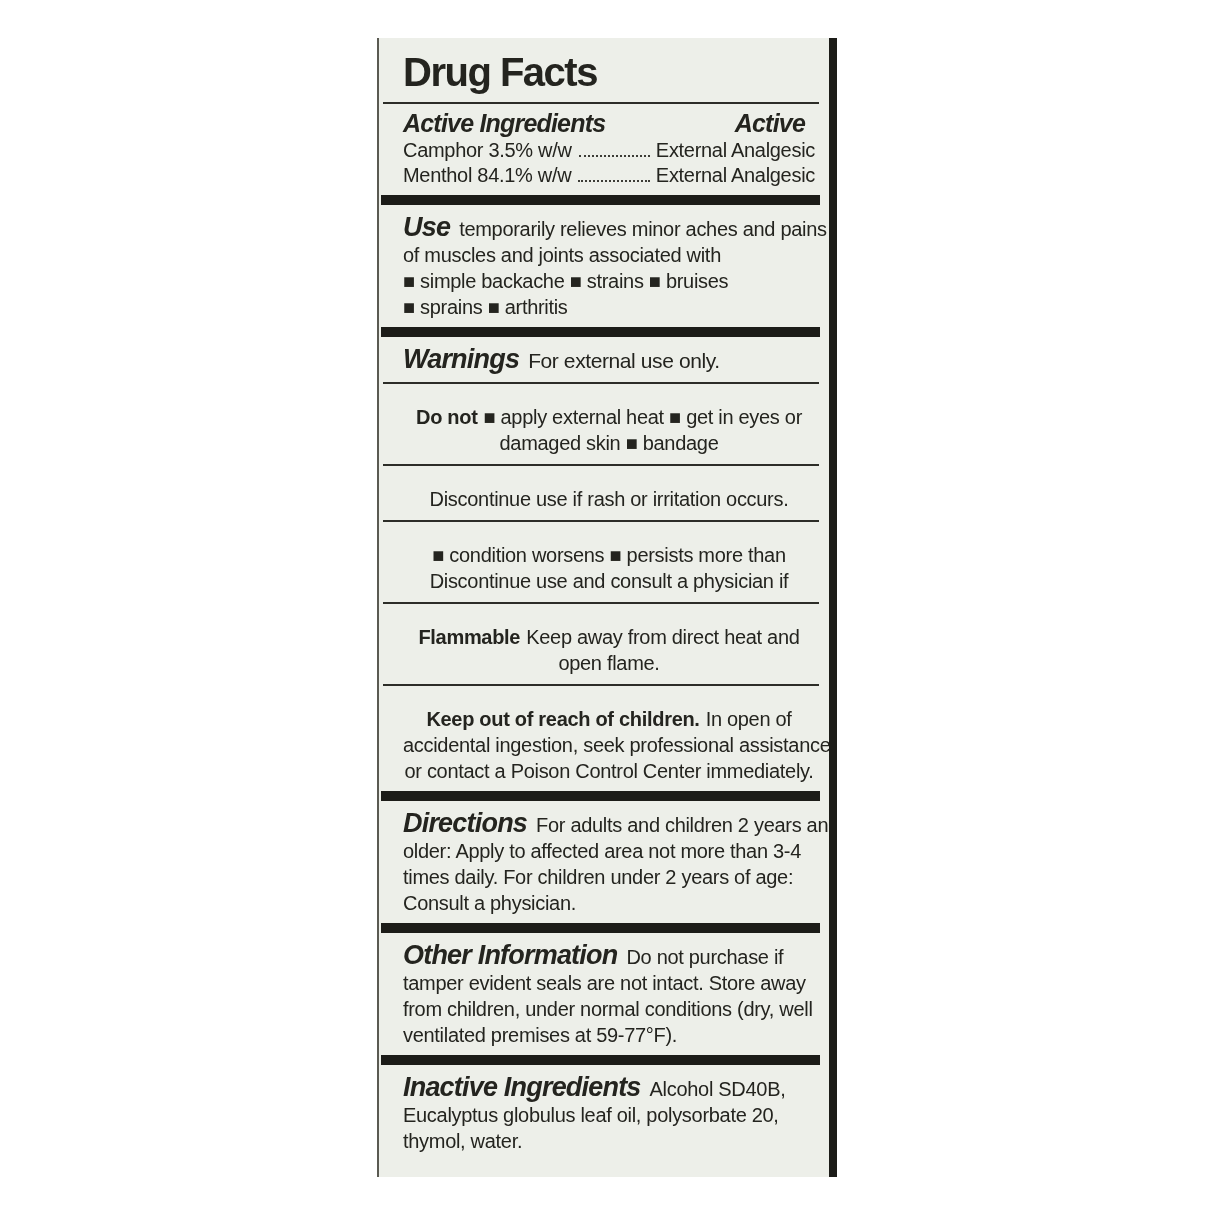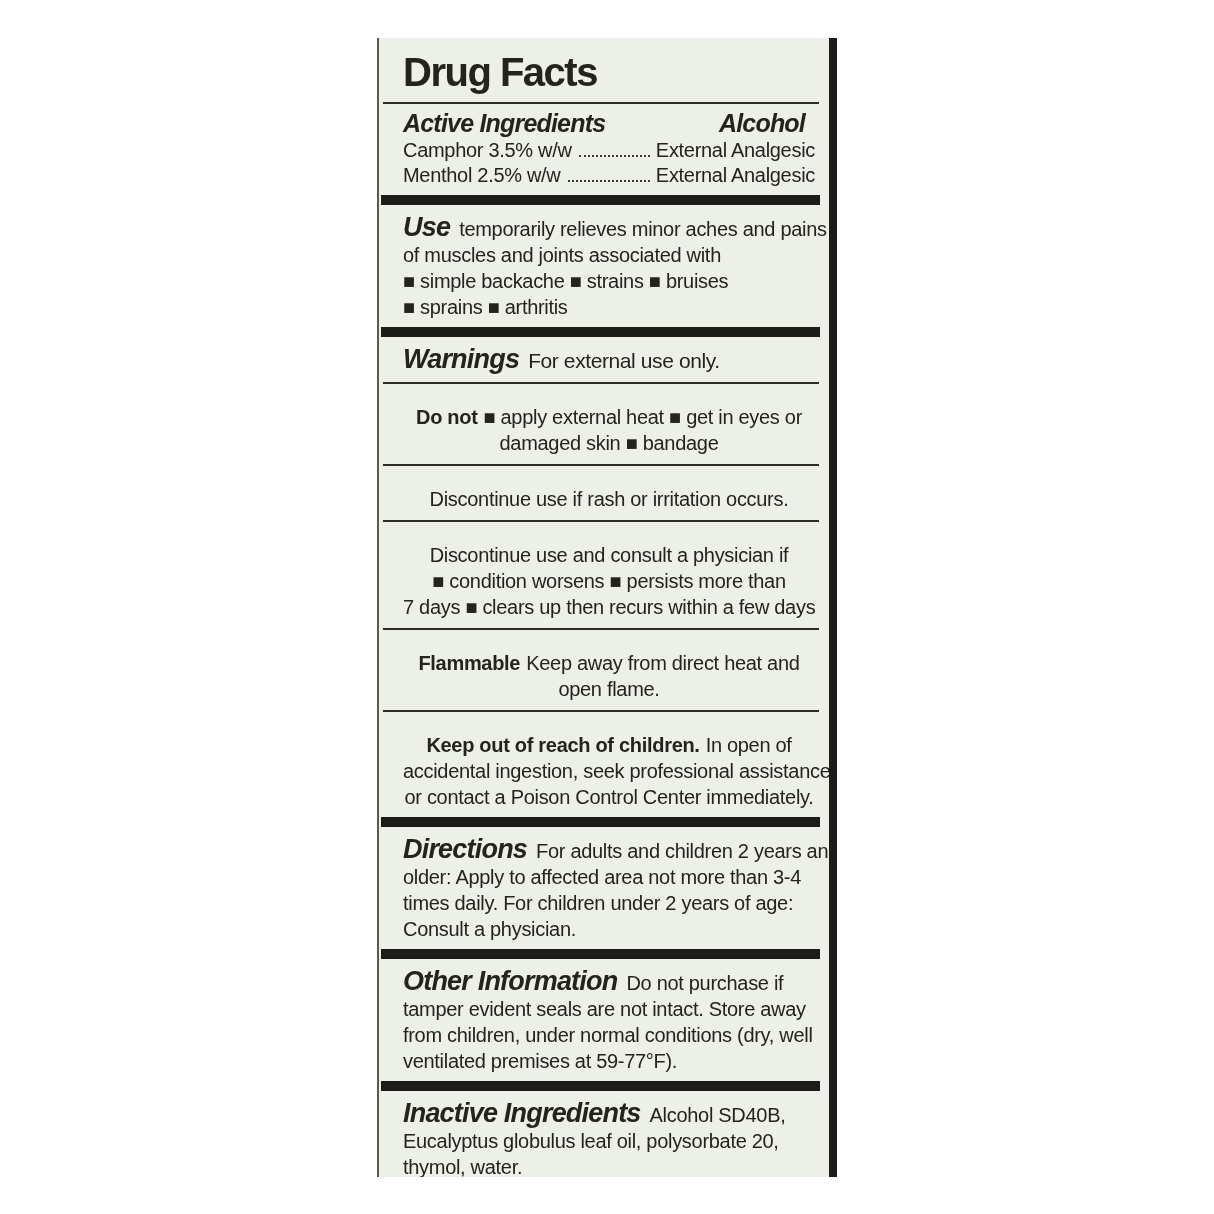--- a/index.html
+++ b/index.html
@@ -64,30 +64,30 @@
 
 <div class="stage">
   <div class="drug-label">
 
     <div class="pad title">Drug Facts</div>
 
     <div class="rule"></div>
 
     <div class="pad ai-head">
       <span>Active Ingredients</span>
-      <span class="purpose">Alcohol</span>
+      <span class="purpose">Active</span>
     </div>
 
     <div class="pad ing-row">
       <span>Camphor 3.5% w/w</span>
       <span class="leader"></span>
       <span>External Analgesic</span>
     </div>
     <div class="pad ing-row">
-      <span>Menthol 2.5% w/w</span>
+      <span>Menthol 84.1% w/w</span>
       <span class="leader"></span>
       <span>External Analgesic</span>
     </div>
 
     <div class="bar"></div>
 
     <div class="pad sect">
       <div class="line">
         <span class="hd">Use</span><span>temporarily relieves minor aches and pains</span>
       </div>
@@ -115,23 +115,22 @@
 
     <div class="rule"></div>
 
     <div class="pad para">
       <div class="line">Discontinue use if rash or irritation occurs.</div>
     </div>
 
     <div class="rule"></div>
 
     <div class="pad para">
+      <div class="line">■ condition worsens ■ persists more than</div>
       <div class="line">Discontinue use and consult a physician if</div>
-      <div class="line">■ condition worsens ■ persists more than</div>
-      <div class="line">7 days ■ clears up then recurs within a few days</div>
     </div>
 
     <div class="rule"></div>
 
     <div class="pad para">
       <div class="line">
         <span class="b">Flammable</span><span>Keep away from direct heat and</span>
       </div>
       <div class="line">open flame.</div>
     </div>

